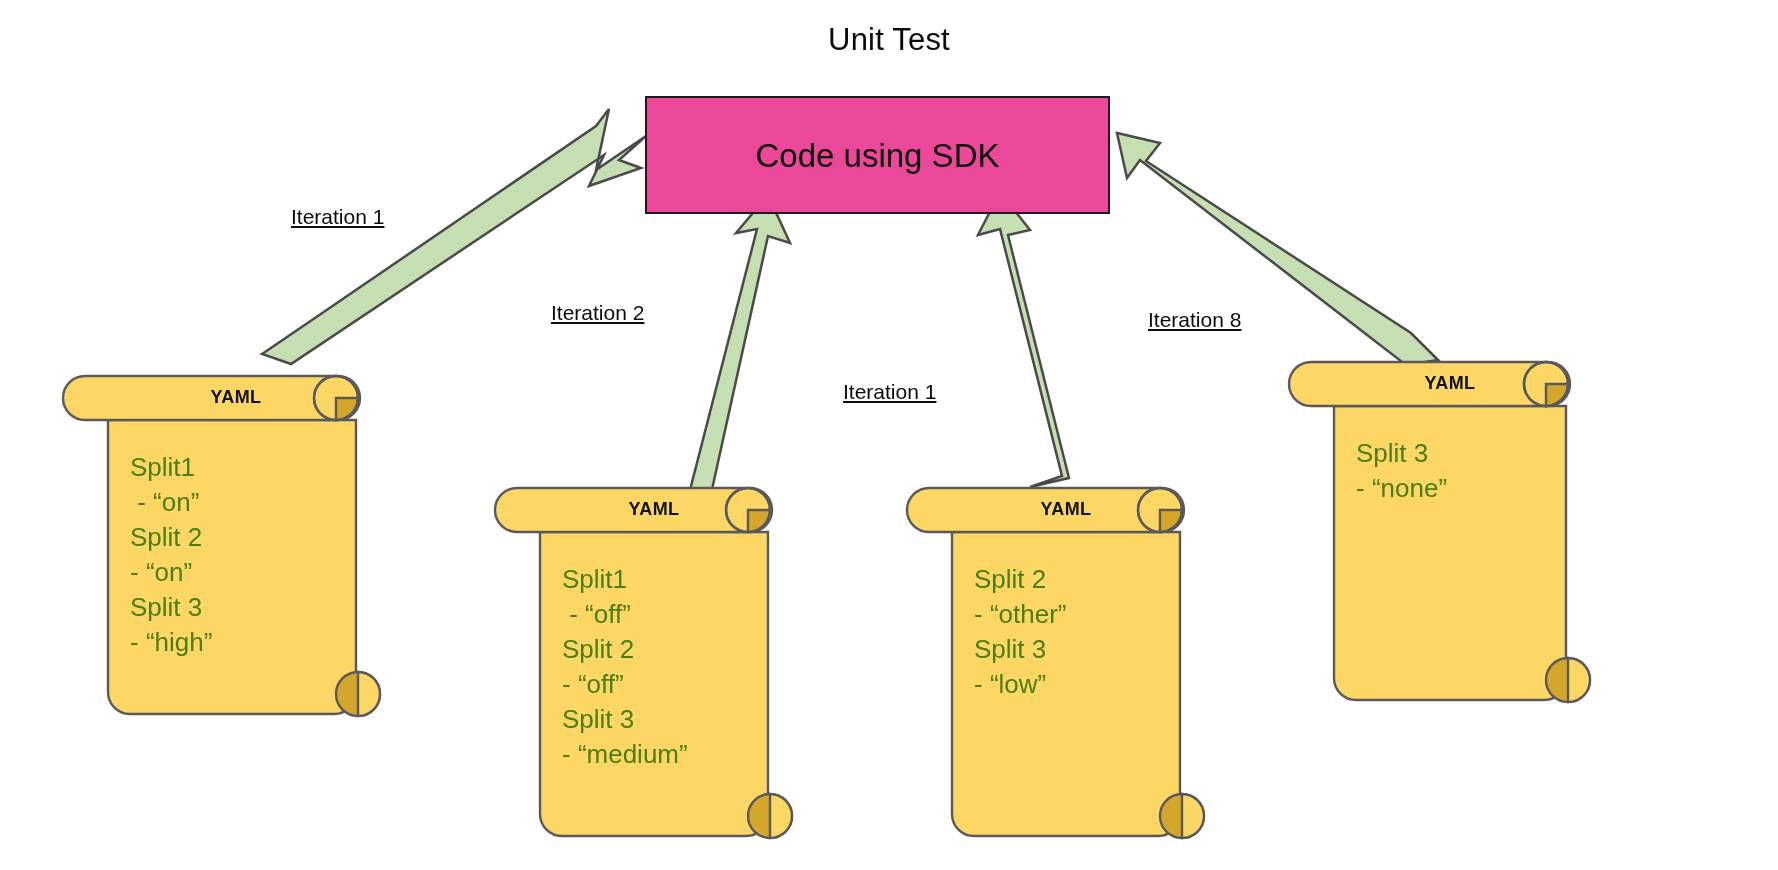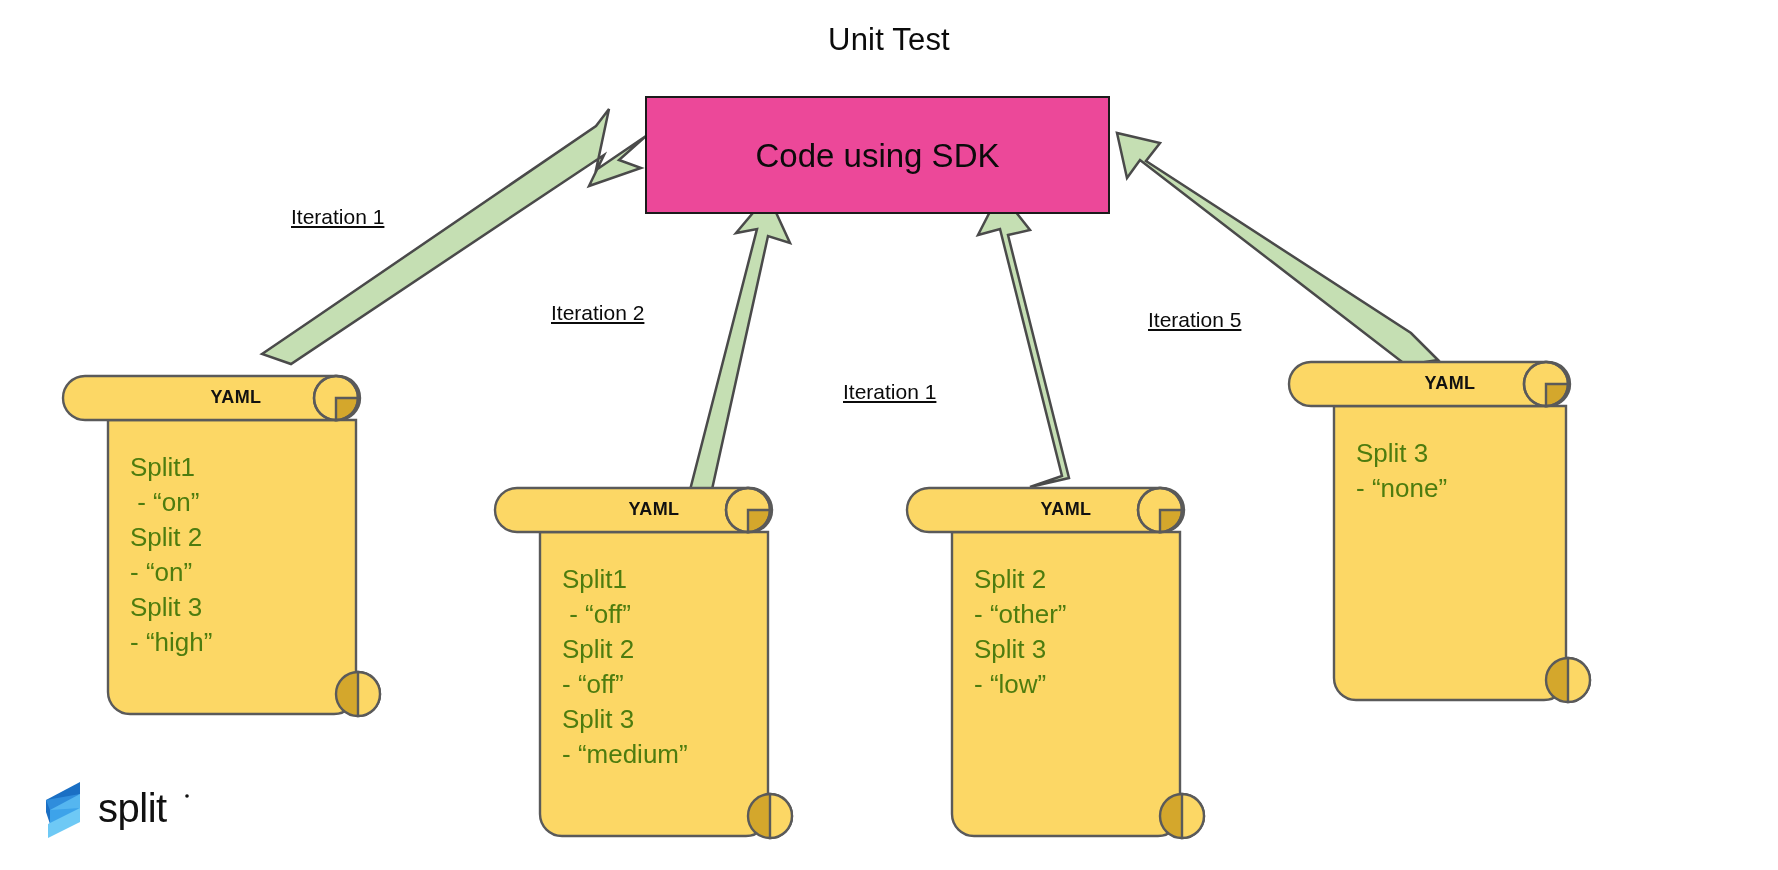--- a/index.html
+++ b/index.html
@@ -131,21 +131,21 @@
     </g>
   </svg>
 
   <div class="sdk-box" style="background: #ec4899; border-color: rgb(27, 27, 27);">
     <span class="sdk-box-label">Code using SDK</span>
   </div>
 
   <div class="iter-label iter-1">Iteration 1</div>
   <div class="iter-label iter-2">Iteration 2</div>
   <div class="iter-label iter-3">Iteration 1</div>
-  <div class="iter-label iter-4">Iteration 5</div>
+  <div class="iter-label iter-4">Iteration 8</div>
 
   <div class="scroll" style="left:68px; top:372px; width:336px; height:380px;">
     <svg class="scroll-svg" width="336" height="380" viewBox="0 0 336 380" xmlns="http://www.w3.org/2000/svg">
       <g stroke="#5a5a5a" stroke-width="2.4" fill="#fcd765">
 
         <path d="M40 48 H288 V320 a22 22 0 0 1 -22 22 H62 a22 22 0 0 1 -22 -22 Z"></path>
 
         <circle cx="290" cy="322" r="22" fill="#d4a72c"></circle>
         <path d="M290 300 a22 22 0 0 1 0 44 L290 322 Z" fill="#fcd765"></path>
 
@@ -215,28 +215,14 @@
         <circle cx="252" cy="26" r="22" fill="#fcd765"></circle>
         <path d="M252 26 L252 48 a22 22 0 0 0 22 -22 Z" fill="#d4a72c"></path>
         <path d="M252 26 m -22 0 a22 22 0 1 0 44 0 a22 22 0 1 0 -44 0" fill="none"></path>
       </g>
     </svg>
     <div class="scroll-title">YAML</div>
     <div class="scroll-body-text" style="left:62px; top:78px;">Split 3
 - “none”</div>
   </div>
 
-  <div class="split-logo">
-    <svg width="170" height="64" viewBox="0 0 170 64" xmlns="http://www.w3.org/2000/svg">
-      <g>
-        <polygon fill="#1a6fc4" points="44,4 10,22 10,34 44,16"></polygon>
-        <polygon fill="#2f8ddc" points="10,22 44,16 44,30 10,34"></polygon>
-        <polygon fill="#55b6f0" points="44,16 44,30 14,46 14,32"></polygon>
-        <polygon fill="#3da3ea" points="14,32 44,30 44,44 14,46"></polygon>
-        <polygon fill="#6ec9f5" points="44,30 44,44 12,60 12,46"></polygon>
-        <polygon fill="#1a6fc4" points="10,22 14,32 14,46 10,34"></polygon>
-      </g>
-      <text x="62" y="44" font-family="'Liberation Sans', sans-serif" font-size="40" fill="#111111" letter-spacing="-0.5">split</text>
-      <circle cx="151" cy="18" r="1.8" fill="#111111"></circle>
-    </svg>
-  </div>
 
 </div>
 
 </body></html>

